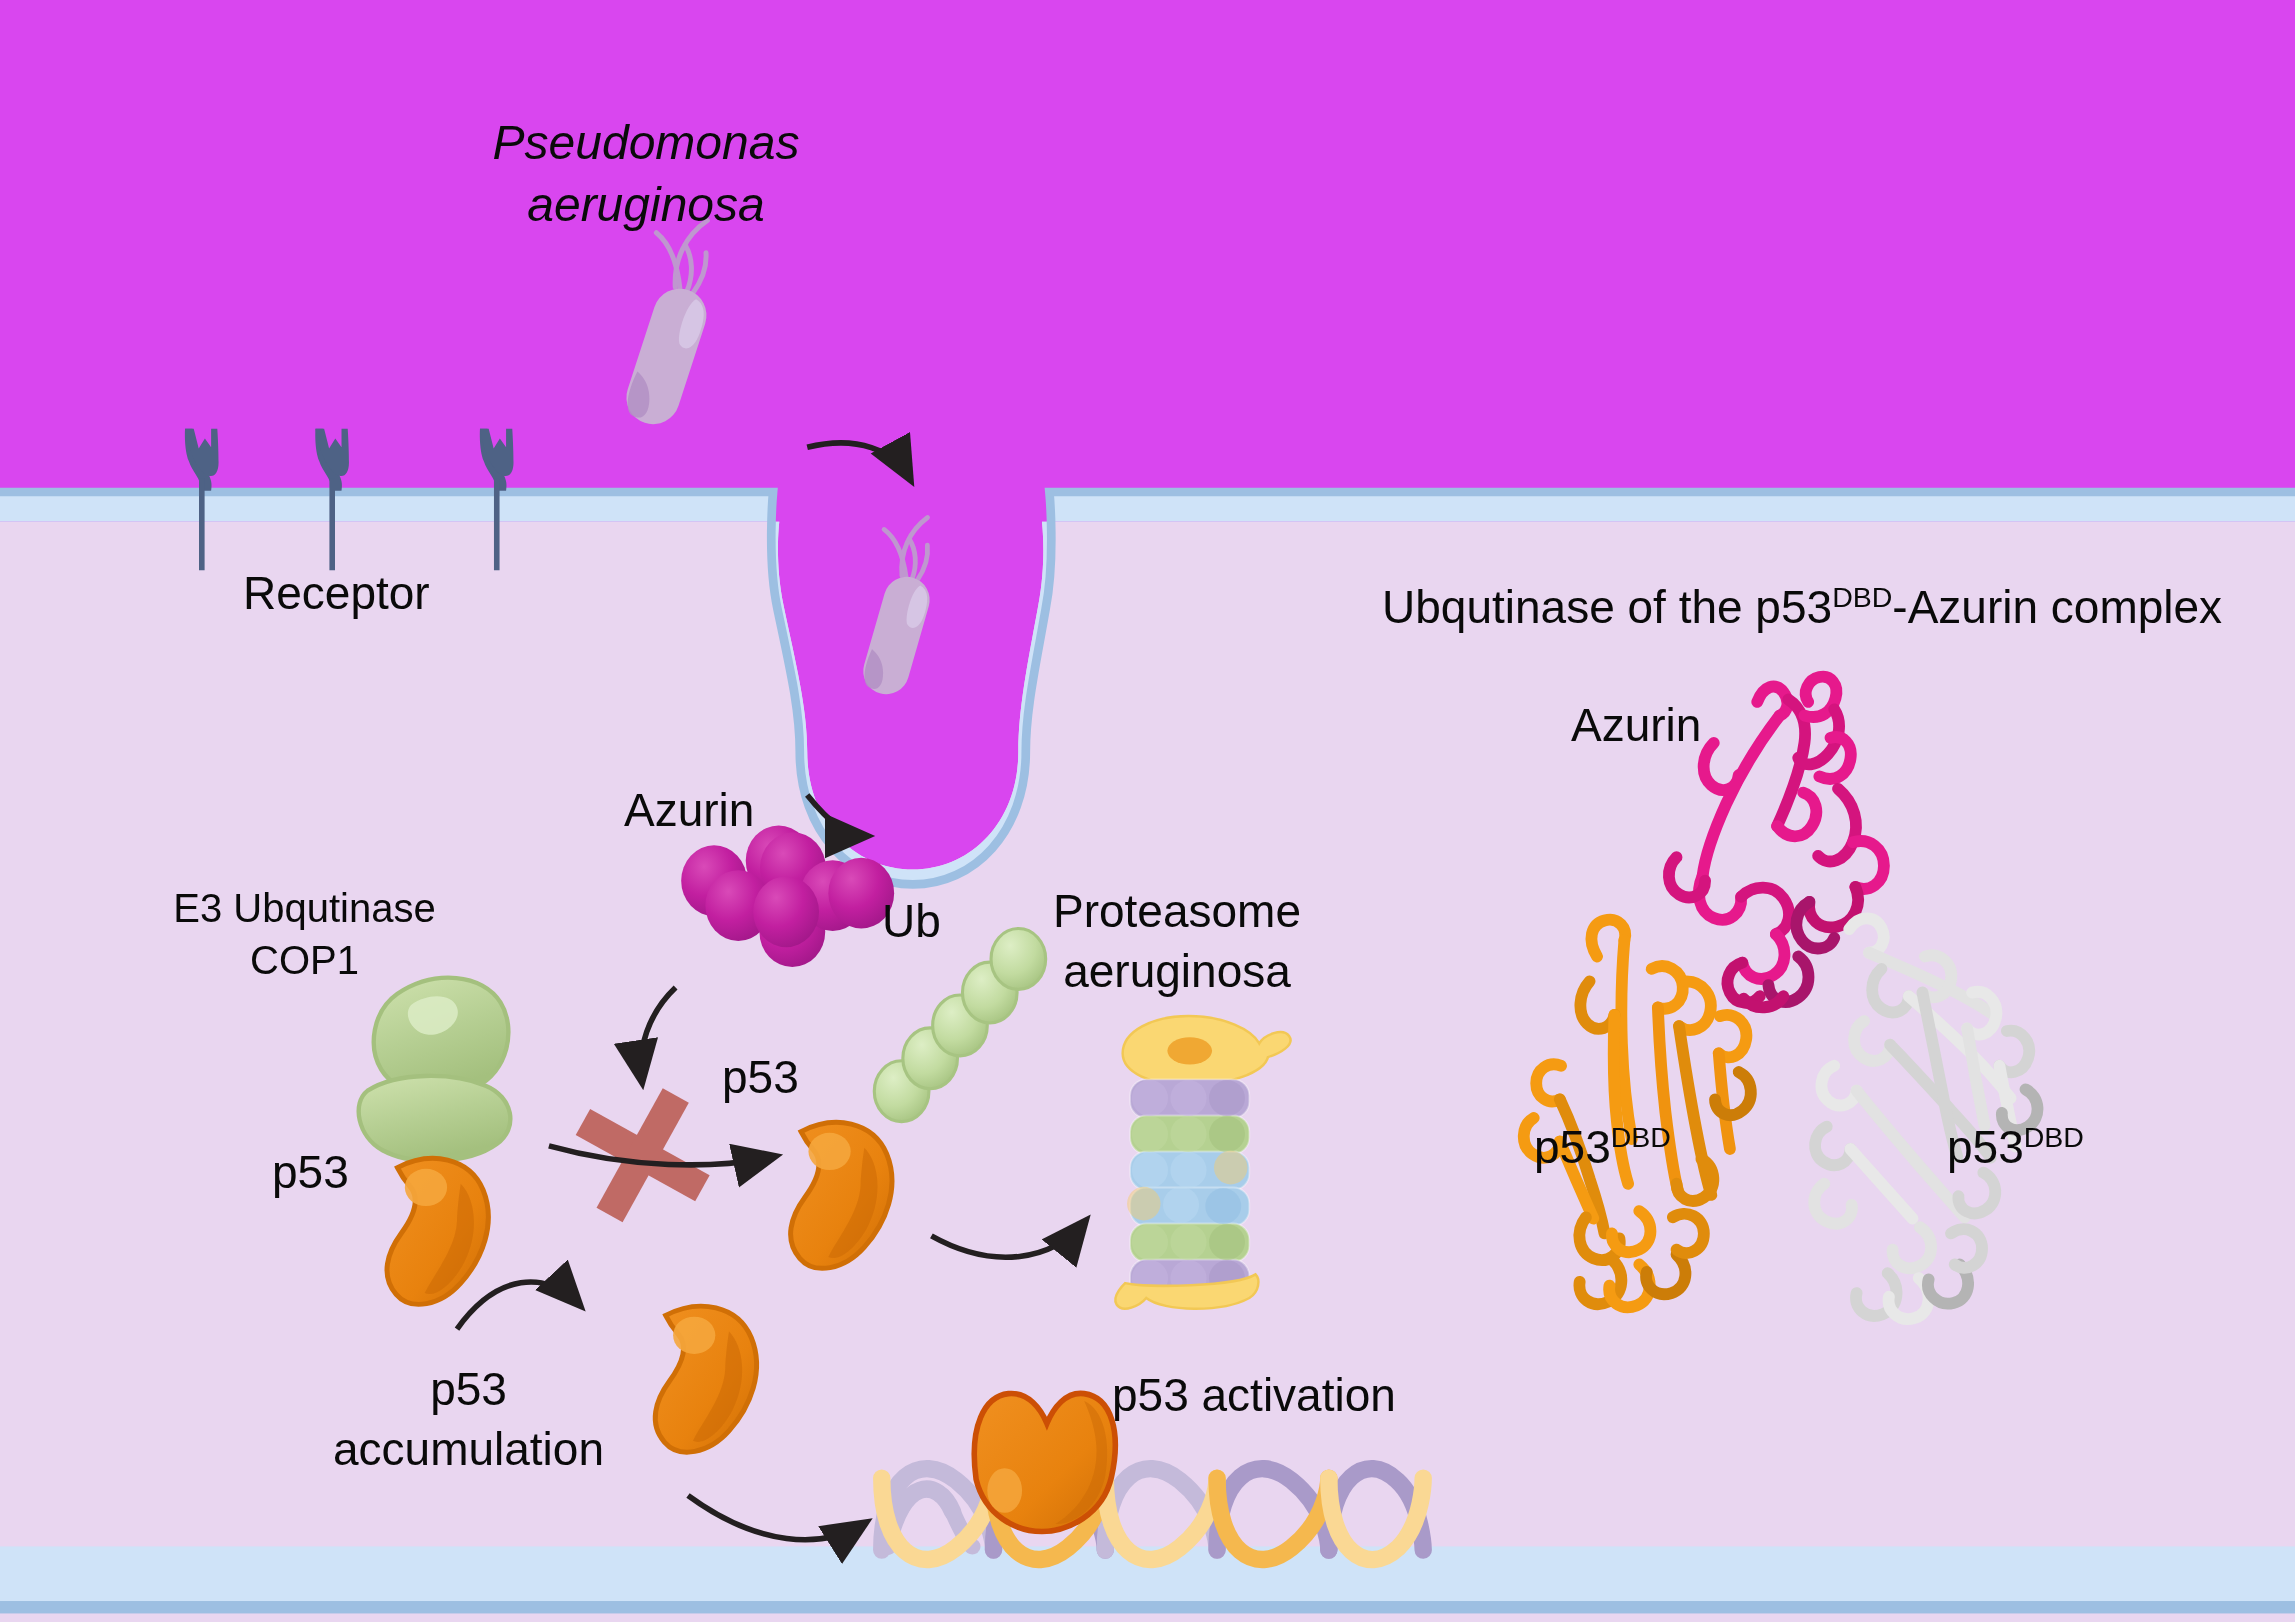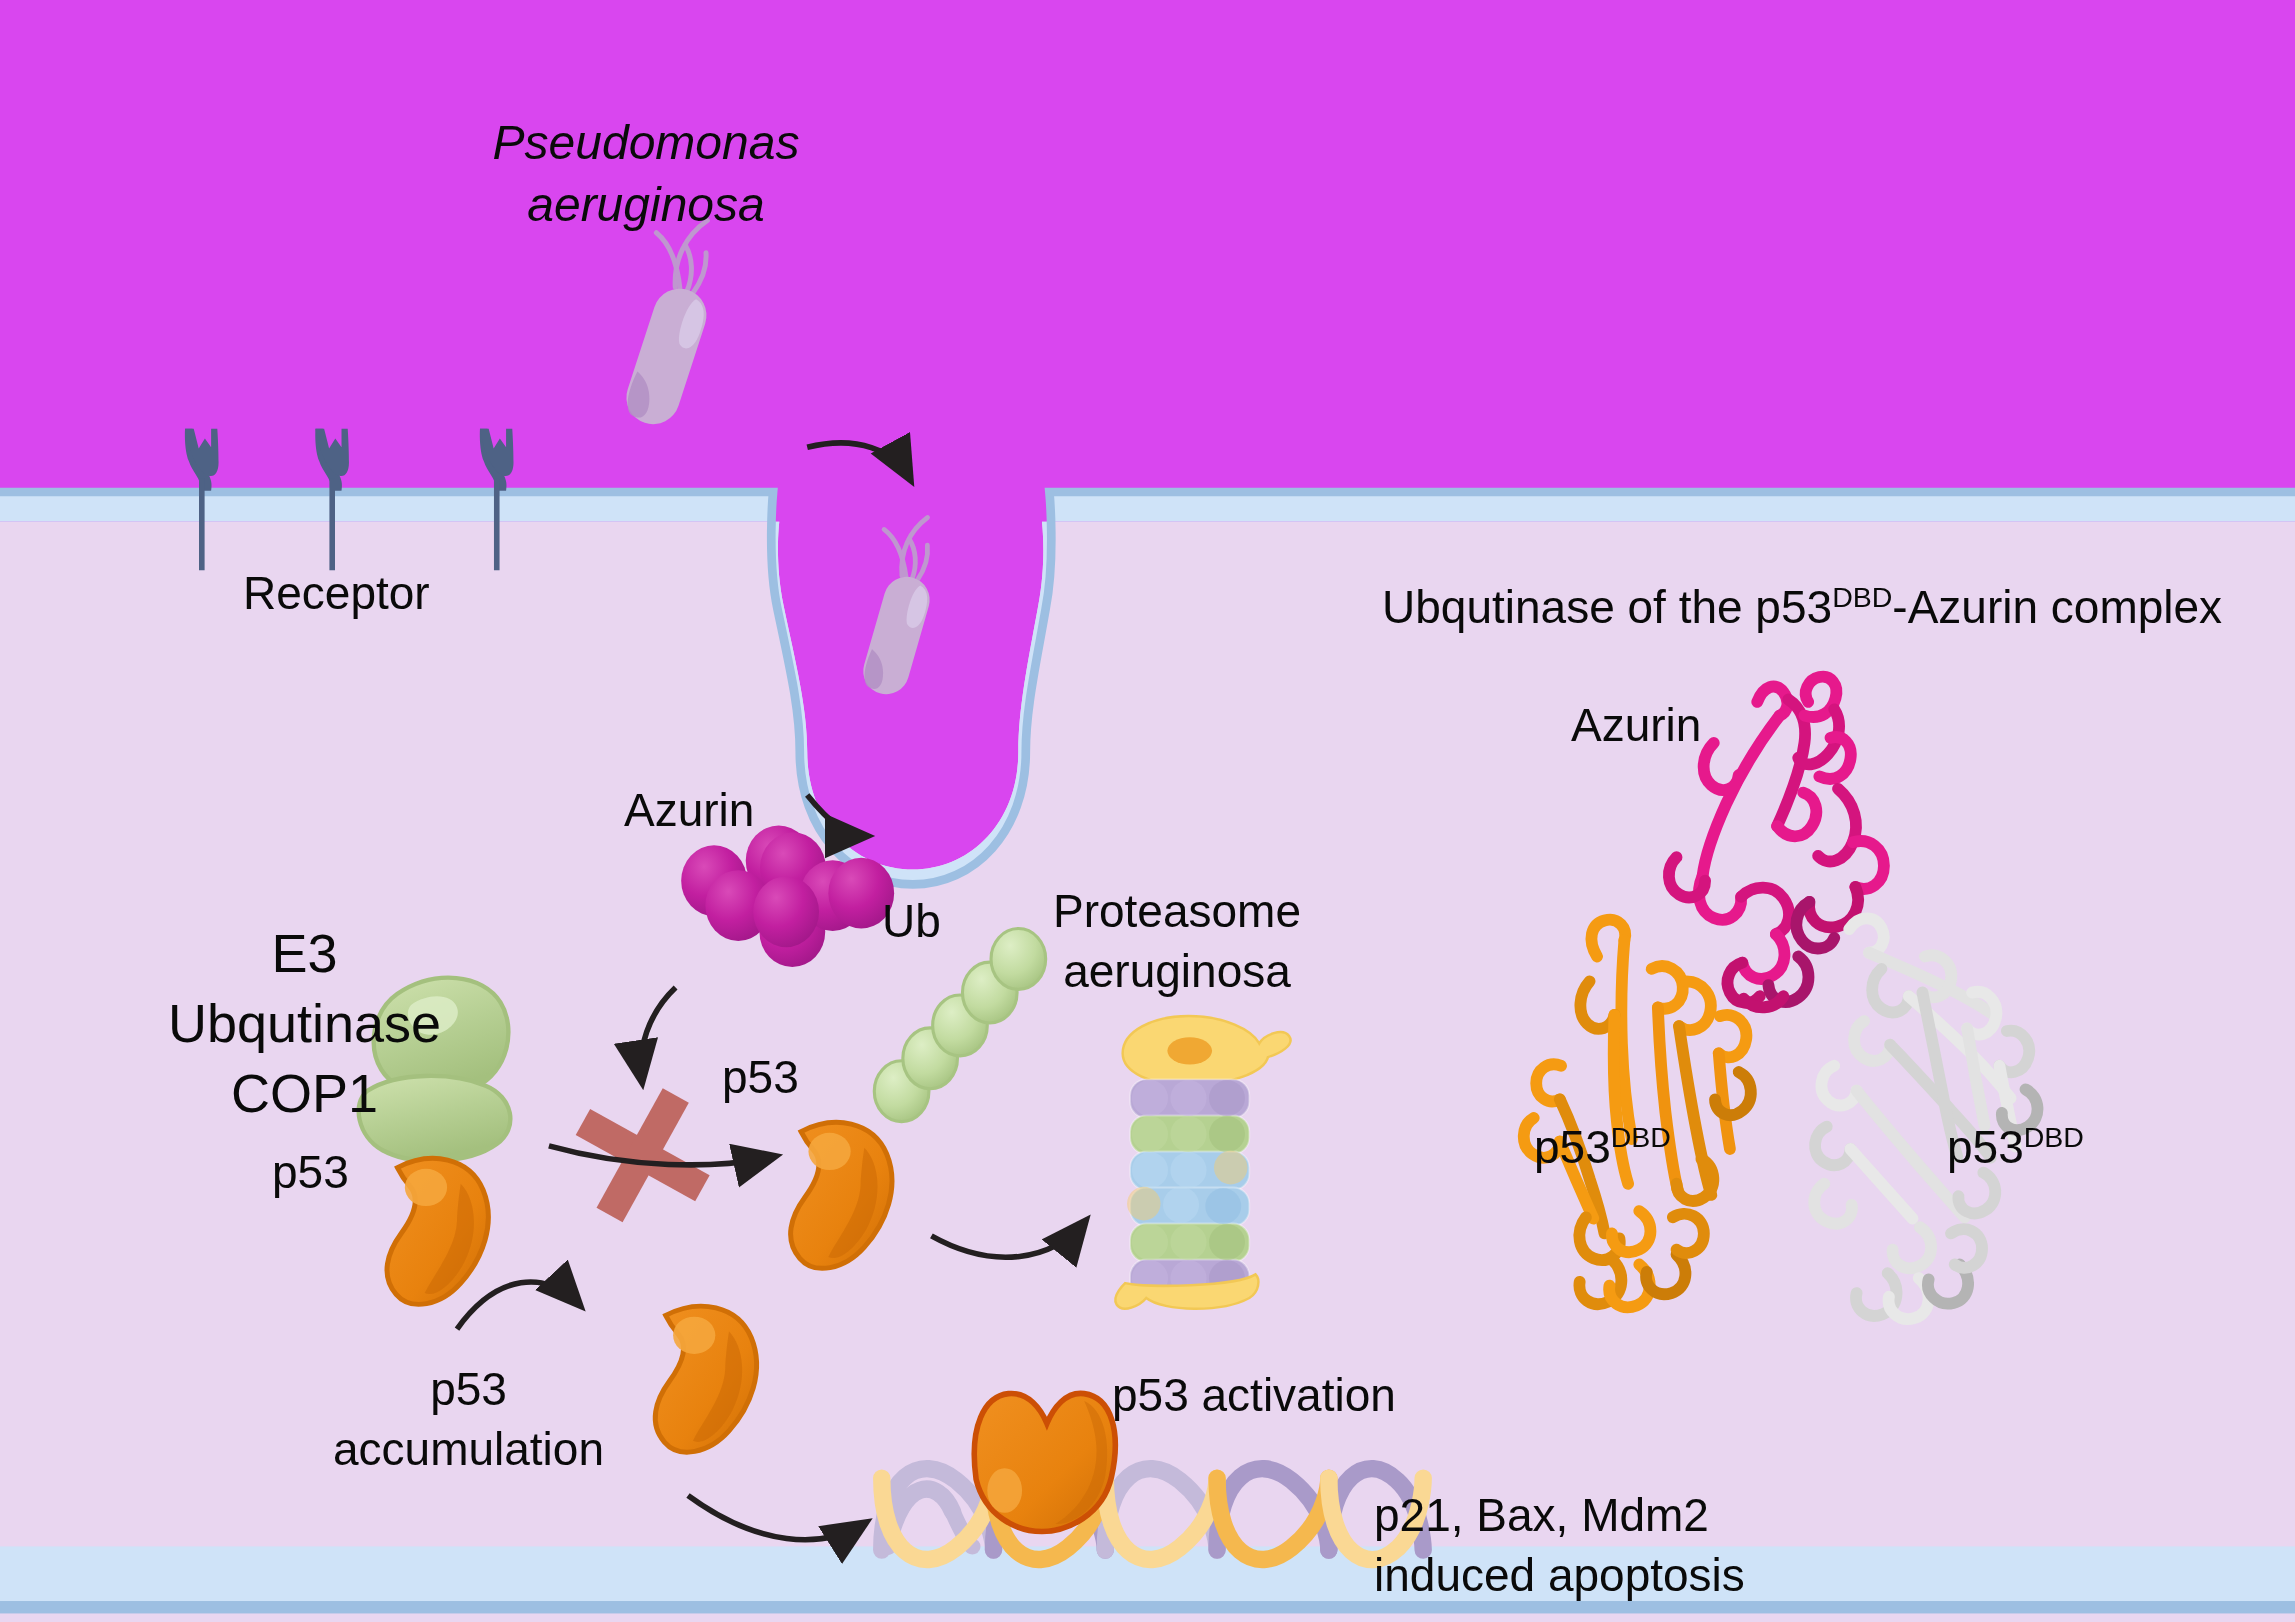--- a/index.html
+++ b/index.html
@@ -420,34 +420,33 @@
 
 
   <div class="lbl" style="left:243px;top:564px;font-size:46px;">Receptor</div>
 
   <div class="lbl" style="left:1382px;top:578px;font-size:46px;"><span>Ubqutinase of the p53</span><sup>DBD</sup><span>-Azurin complex</span></div>
 
   <div class="lbl" style="left:624px;top:781px;font-size:46px;">Azurin</div>
 
   <div class="lbl" style="left:1571px;top:696px;font-size:46px;">Azurin</div>
 
-  <div class="lbl ctr" style="left:143px;top:918px;width:323px;font-size:54px;"><span>E3 Ubqutinase</span><br><span>COP1</span></div>
+  <div class="lbl ctr" style="left:143px;top:882px;width:323px;font-size:40px;"><span>E3 Ubqutinase</span><br><span>COP1</span></div>
 
   <div class="lbl" style="left:272px;top:1143px;font-size:46px;">p53</div>
 
   <div class="lbl" style="left:722px;top:1048px;font-size:46px;">p53</div>
 
   <div class="lbl" style="left:882px;top:892px;font-size:46px;text-align:center;">Ub</div>
 
   <div class="lbl ctr" style="left:1031px;top:882px;width:292px;font-size:46px;"><span>Proteasome</span><br><span>aeruginosa</span></div>
 
   <div class="lbl ctr" style="left:329px;top:1360px;width:279px;font-size:46px;"><span>p53</span><br><span>accumulation</span></div>
 
   <div class="lbl" style="left:1112px;top:1366px;font-size:46px;">p53 activation</div>
 
-  <div class="lbl" style="left:1374px;top:1486px;font-size:46px;"><span>p21, Bax, Mdm2</span><br><span>induced apoptosis</span></div>
 
   <div class="lbl" style="left:1534px;top:1118px;font-size:46px;"><span>p53</span><sup>DBD</sup></div>
 
   <div class="lbl" style="left:1947px;top:1118px;font-size:46px;"><span>p53</span><sup>DBD</sup></div>
 
 </div>
 
 
 </body></html>

